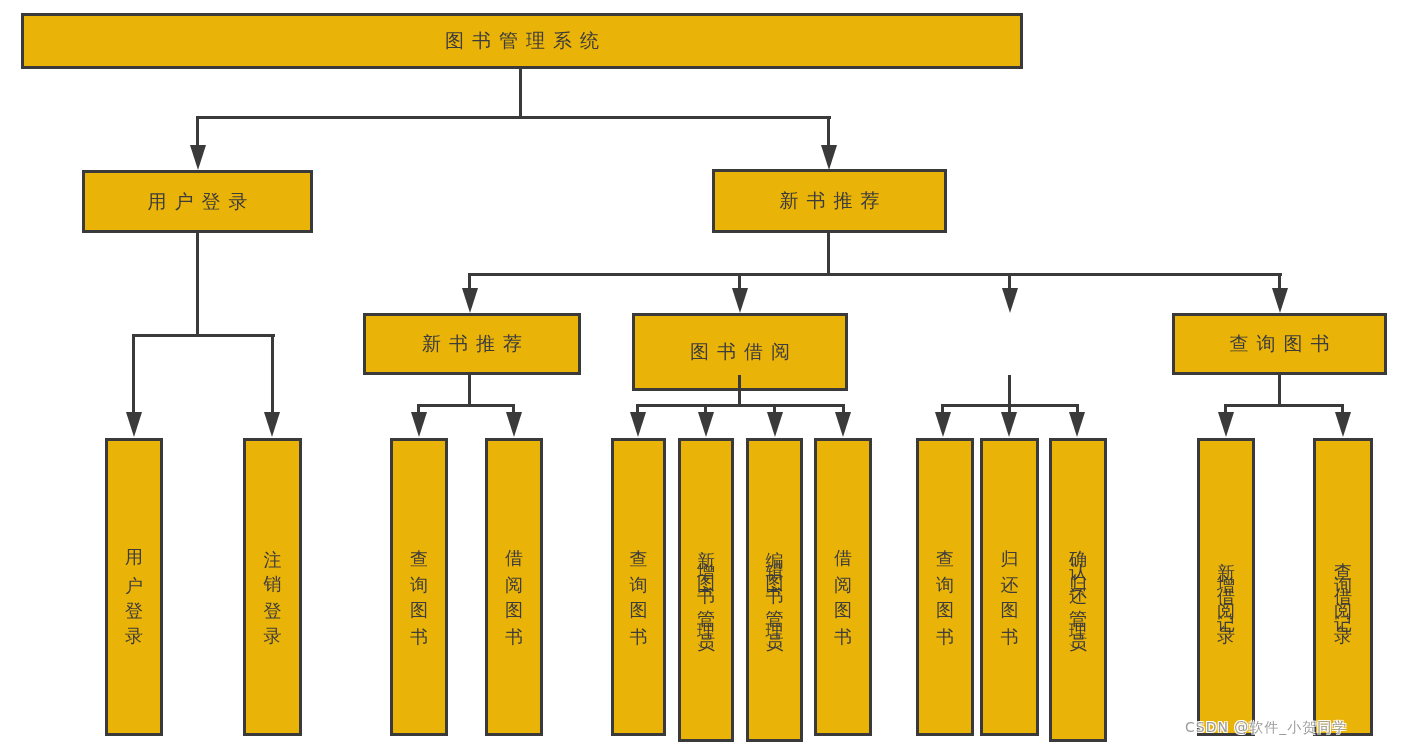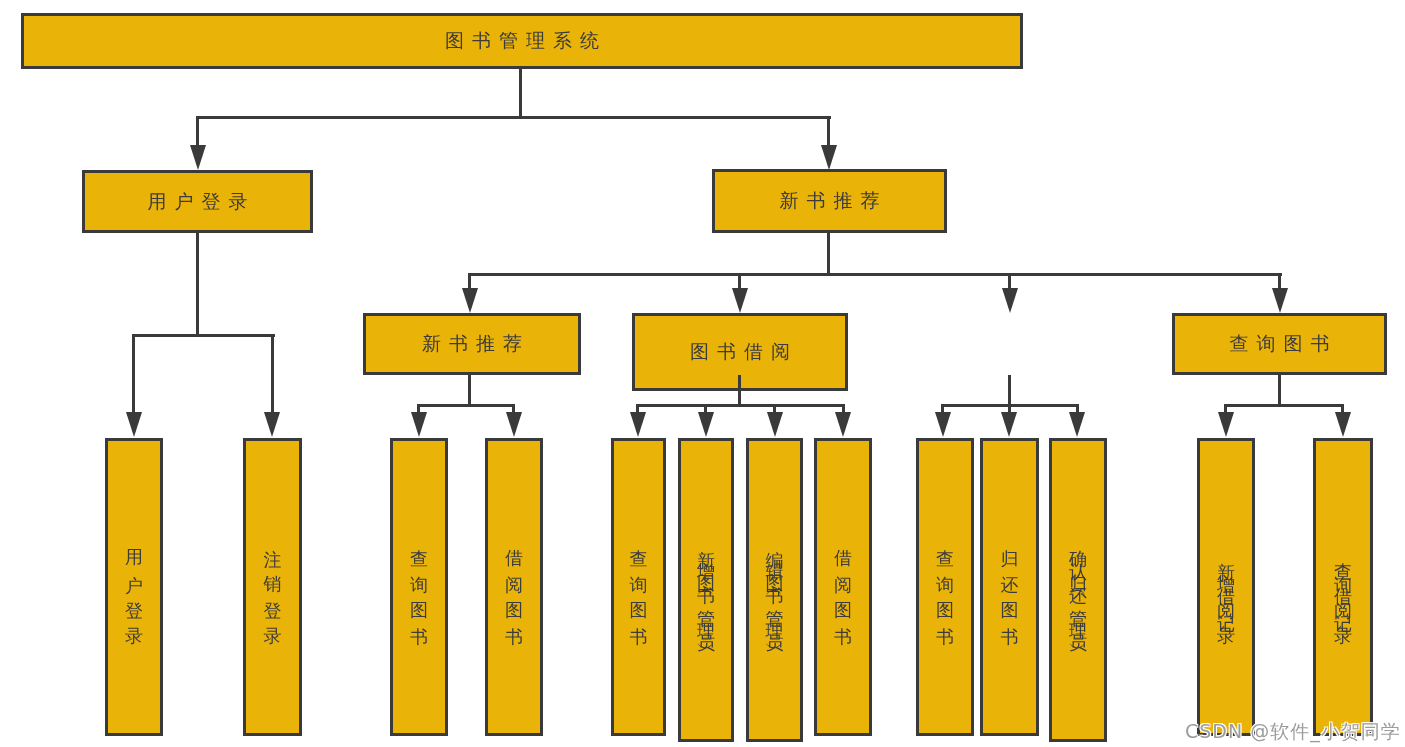--- a/index.html
+++ b/index.html
@@ -33,21 +33,21 @@
   .sp9 span  { letter-spacing:12px; }
   .line { position:absolute; background:var(--line); }
   .arrow {
     position:absolute; width:0; height:0;
     border-left:8px solid transparent;
     border-right:8px solid transparent;
     border-top:25px solid var(--line);
   }
   .watermark {
     position:absolute; left:1185px; top:719px;
-    font-size:19px; letter-spacing:1px; color:var(--wm);
+    font-size:14px; letter-spacing:1px; color:var(--wm);
     white-space:nowrap; z-index:5;
     text-shadow:-1px -1px 0 #fff, 1px -1px 0 #fff, -1px 1px 0 #fff, 1px 1px 0 #fff;
   }
 </style>
 </head>
 <body>
 
 <div id="canvas">
 
   <div class="box" style="left:21px; top:13px; width:1002px; height:56px;">

